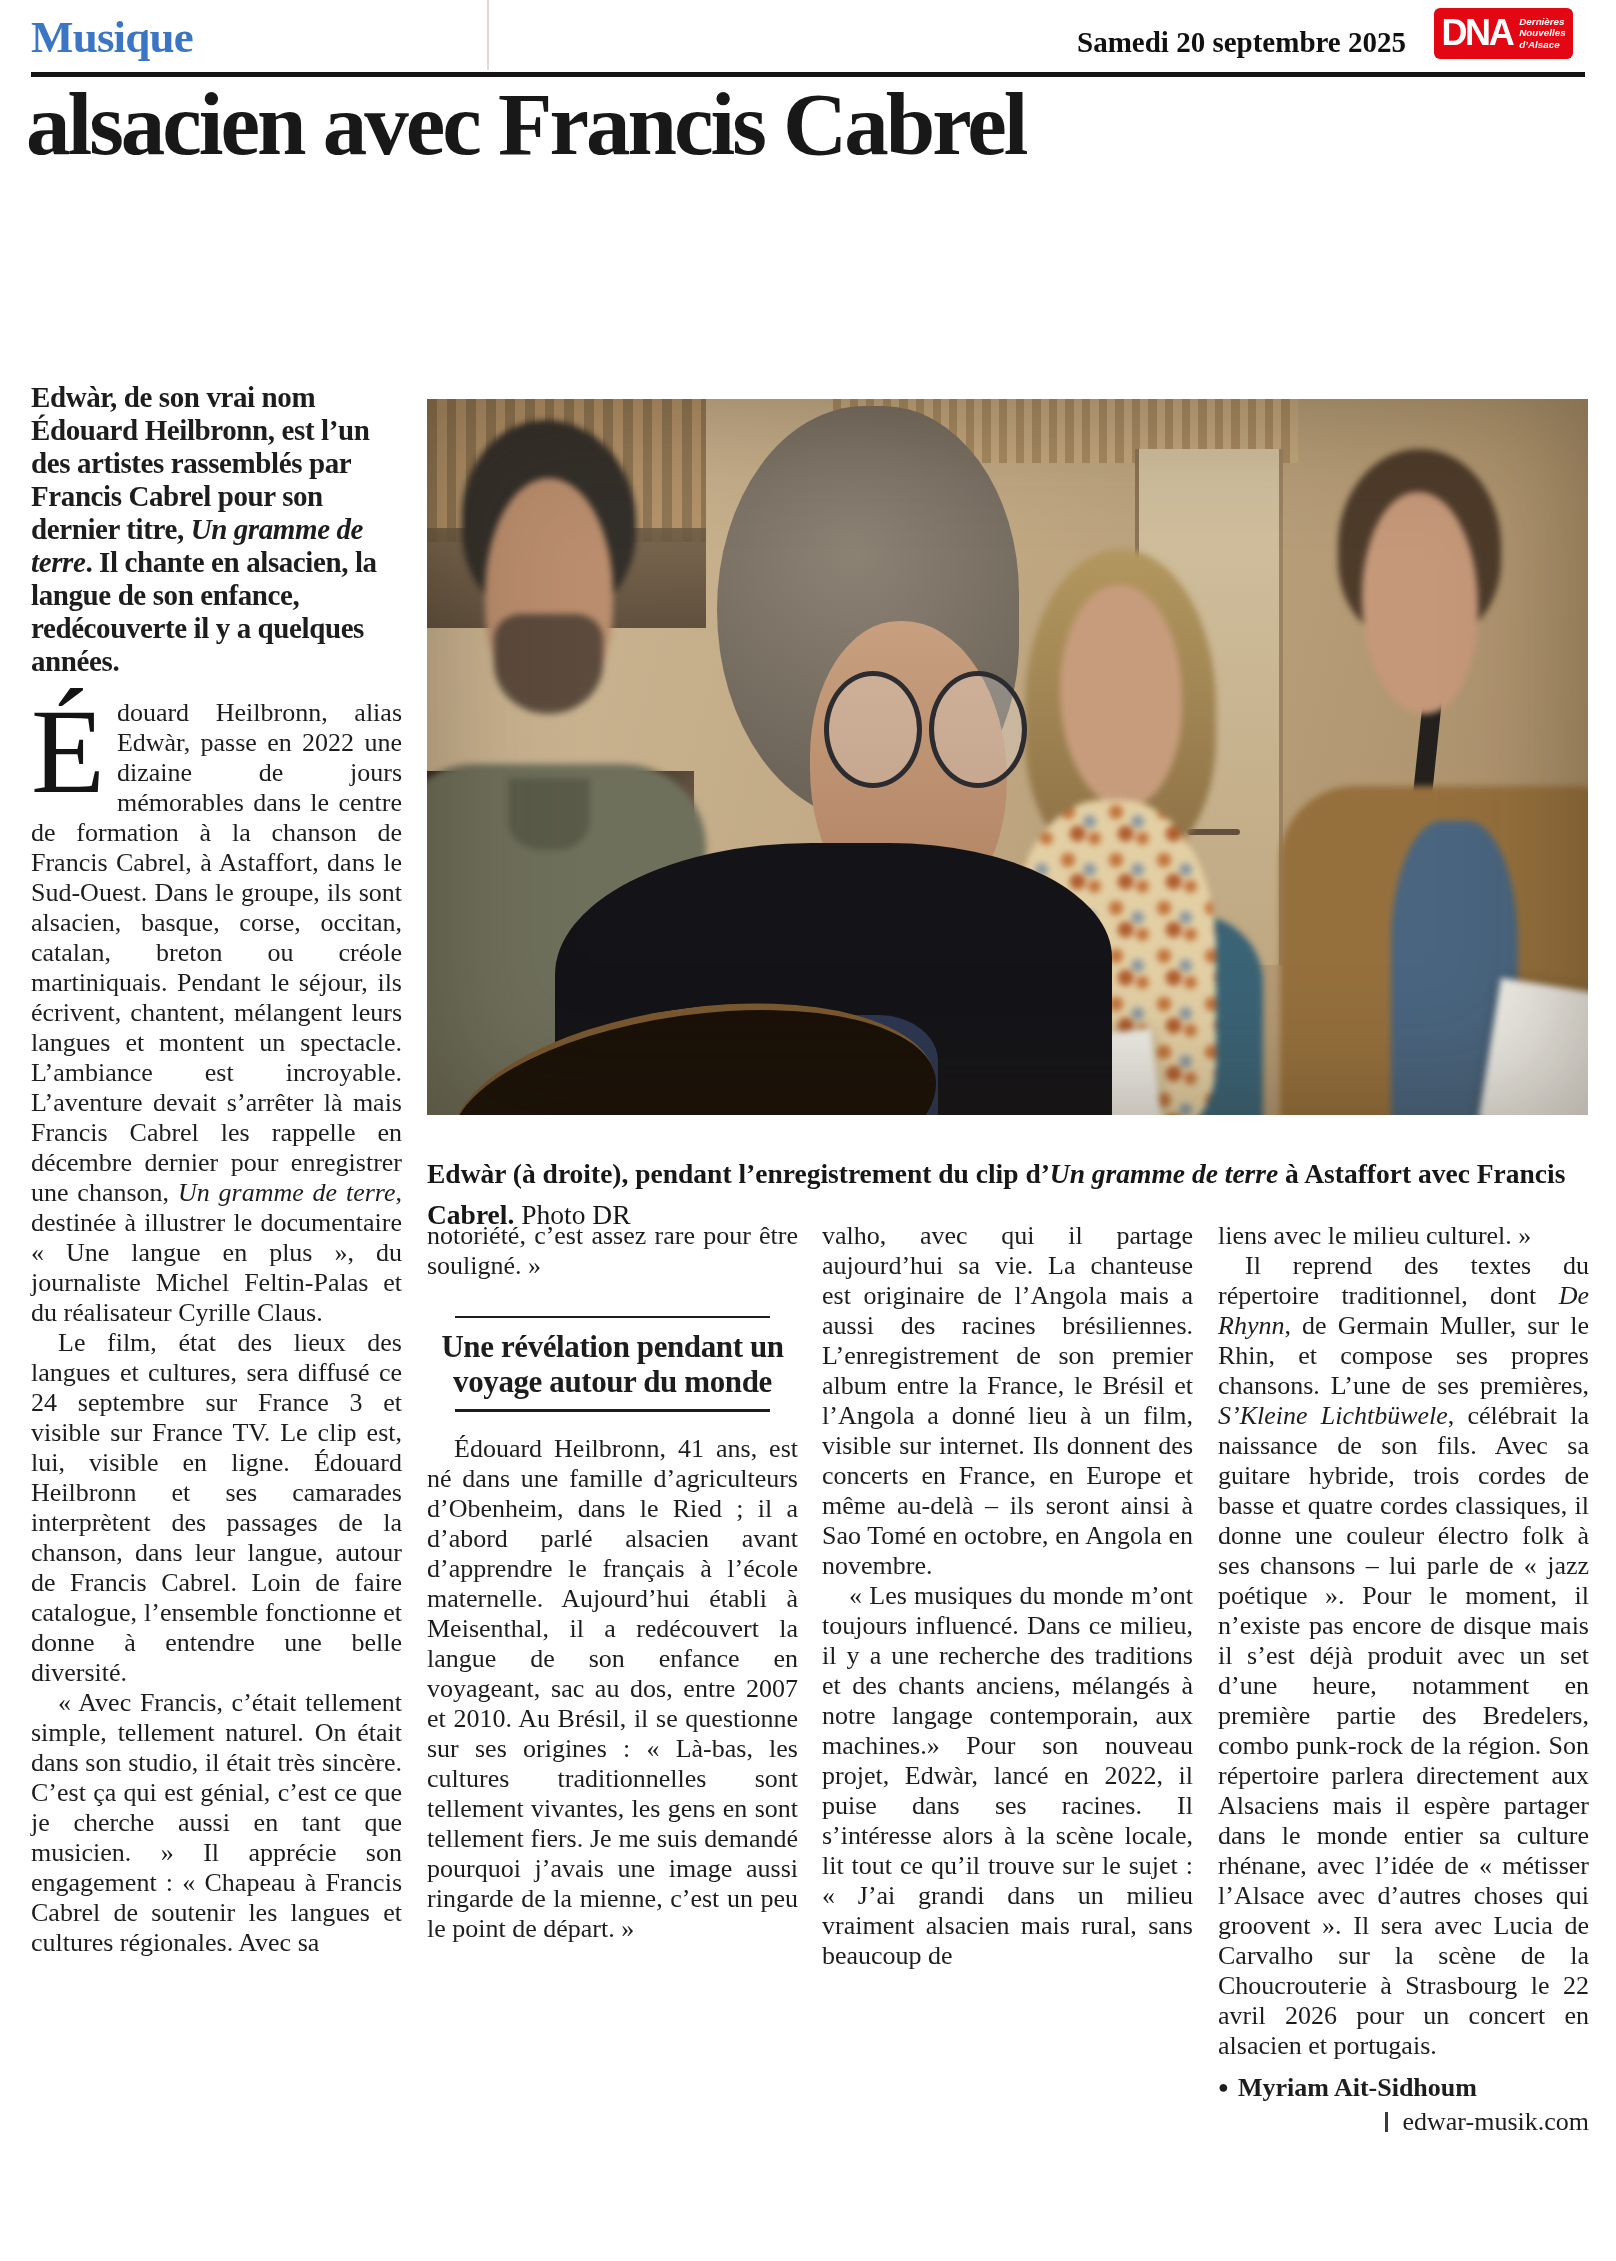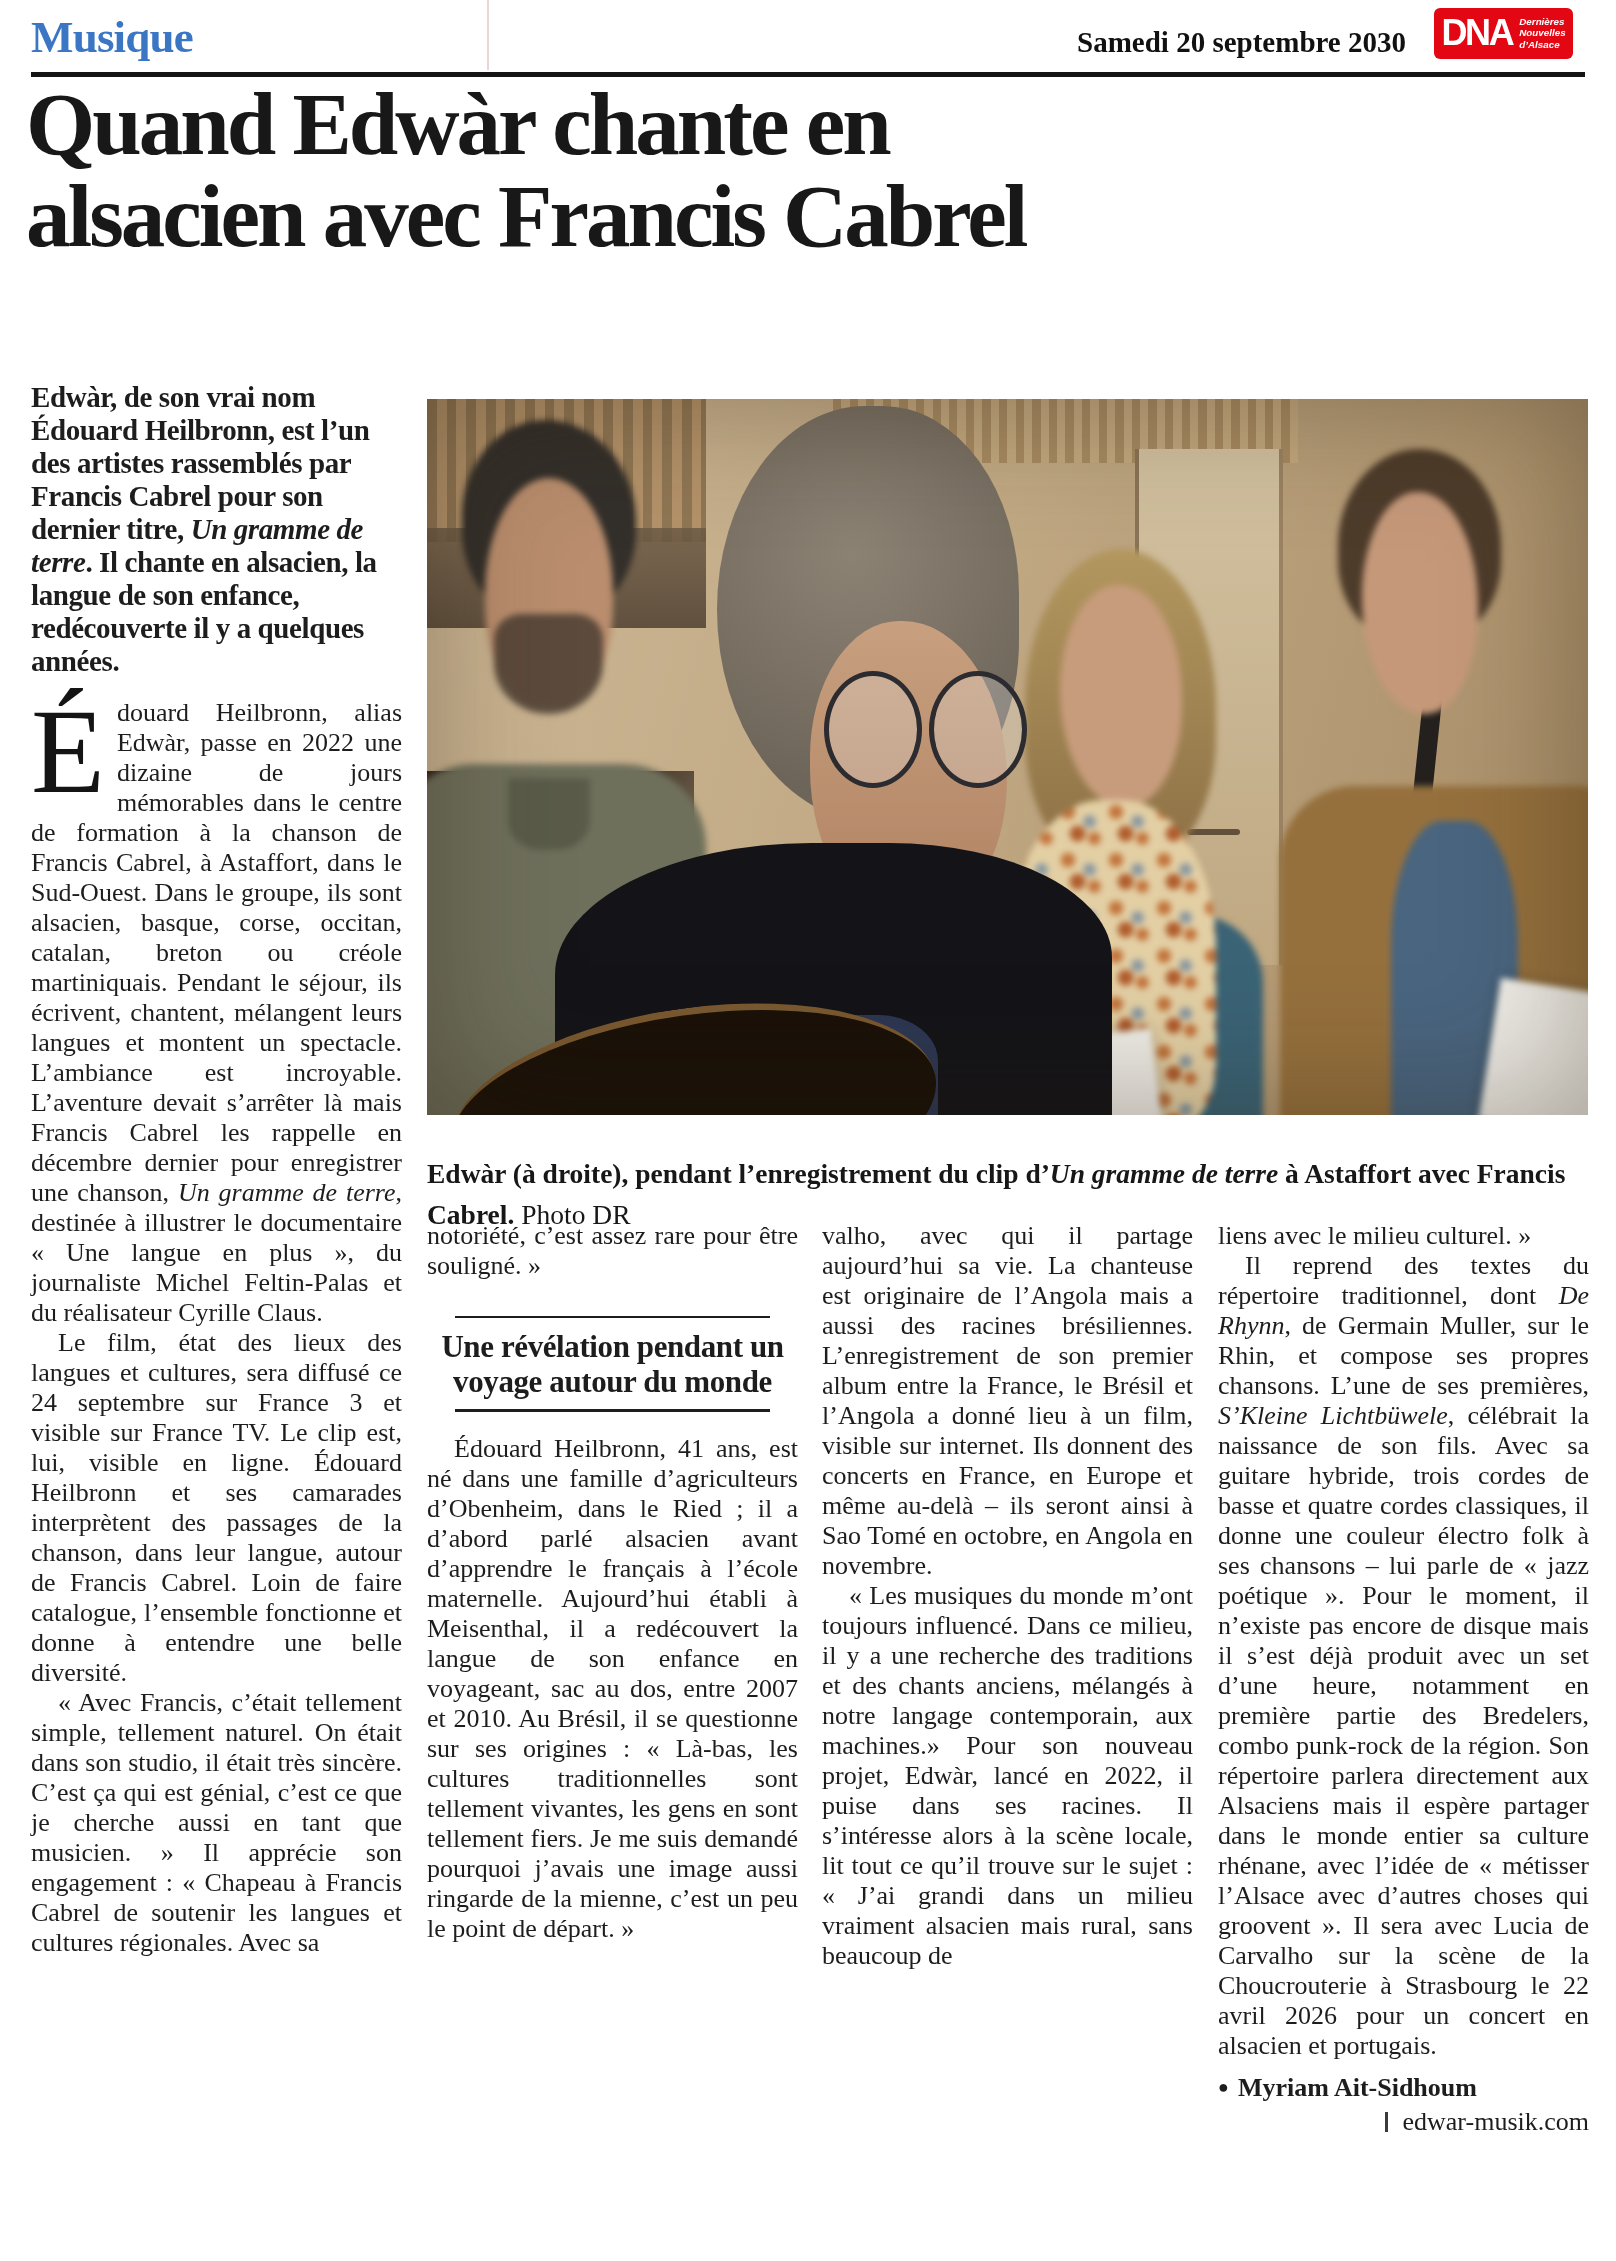--- a/index.html
+++ b/index.html
@@ -92,33 +92,32 @@
   .denim4{left:83%;top:59%;width:11%;height:43%;background:#49657f;border-radius:40% 40% 0 0;}
   .paper4{left:91.5%;top:82%;width:10%;height:20%;background:#efede7;transform:rotate(9deg);box-shadow:0 0 13.6px rgba(0,0,0,.25);}
 
   .caption{position:absolute;left:427px;top:1125px;width:1161px;font-size:27.5px;line-height:41px;text-align:left;color:#171717;}
 </style>
 </head>
 <body>
 
 <div class="section-label">Musique</div>
 <div class="top-vline"></div>
-<div class="date">Samedi 20 septembre 2030</div>
+<div class="date">Samedi 20 septembre 2025</div>
 <div class="logo">
   <span class="abbr">DNA</span>
   <span class="tag">
     <span>Dernières</span><br>
     <span>Nouvelles</span><br>
     <span>d’Alsace</span>
   </span>
 </div>
 <div class="main-rule"></div>
 
 <h1 class="headline" style="margin:0;">
-  <div>Quand Edwàr chante en</div>
   <div>alsacien avec Francis Cabrel</div>
 </h1>
 
 <div class="photo">
   <div class="ph wood-left"></div>
   <div class="ph wood-mid"></div>
   <div class="ph shelf-dark"></div>
   <div class="ph door"></div>
   <div class="ph door-handle"></div>
   <div class="ph dark-corner"></div>

